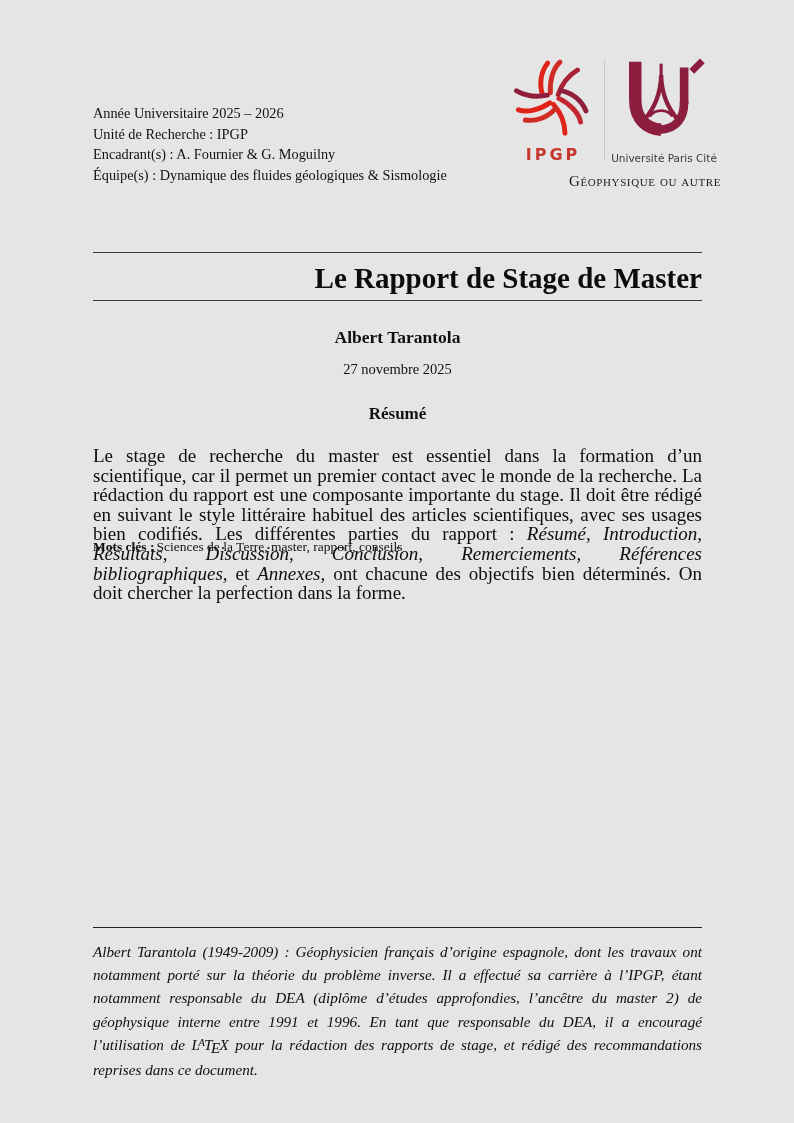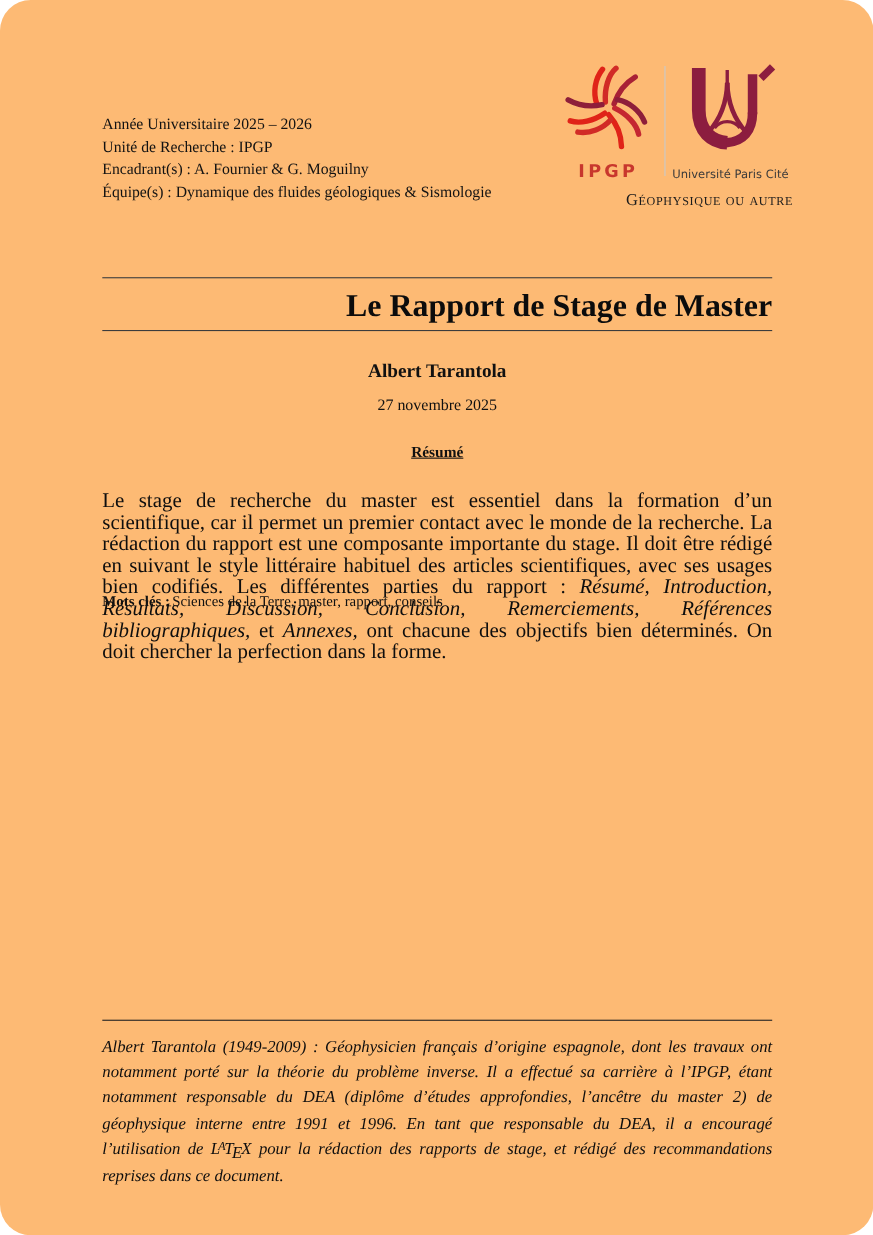--- a/index.html
+++ b/index.html
@@ -1,23 +1,22 @@
 <!DOCTYPE html>
 <html><head>
 <meta charset="utf-8">
 <style>
   html, body { margin: 0; padding: 0; background: #ffffff; }
   .page {
     position: relative;
     width: 794px; height: 1123px;
-    background: #fdba74;
+    background: #e5e5e5;
     font-family: "Liberation Serif", "DejaVu Serif", serif;
     color: #111;
     overflow: hidden;
-    border-radius: 28px;
   }
   
   .header-info {
     position: absolute; left: 93px; top: 103px; width: 430px;
     font-size: 14.3px; line-height: 20.5px; color: #121212;
   }
   
   .logo-block { position: absolute; left: 503px; top: 56px; width: 218px; }
   .logo-row { display: flex; align-items: flex-start; }
   .ipgp-box { width: 100px; text-align: center; }
@@ -53,21 +52,21 @@
     position: absolute; left: 93px; top: 327px; width: 609px;
     text-align: center; font-weight: bold; font-size: 17.5px;
   }
   .date {
     position: absolute; left: 93px; top: 361px; width: 609px;
     text-align: center; font-size: 14.5px;
   }
   
   .abstract-head {
     position: absolute; left: 93px; top: 404px; width: 609px;
-    text-align: center; font-weight: bold; font-size: 14px; text-decoration: underline;
+    text-align: center; font-weight: bold; font-size: 17px;
   }
   .abstract {
     position: absolute; left: 93px; top: 446px; width: 609px; margin: 0;
     font-size: 19px; line-height: 19.6px; text-align: justify; color: #0e0e0e;
   }
   .abstract .it { font-style: italic; }
   .keywords {
     position: absolute; left: 93px; top: 539px; width: 609px; margin: 0;
     font-size: 13.5px;
   }

